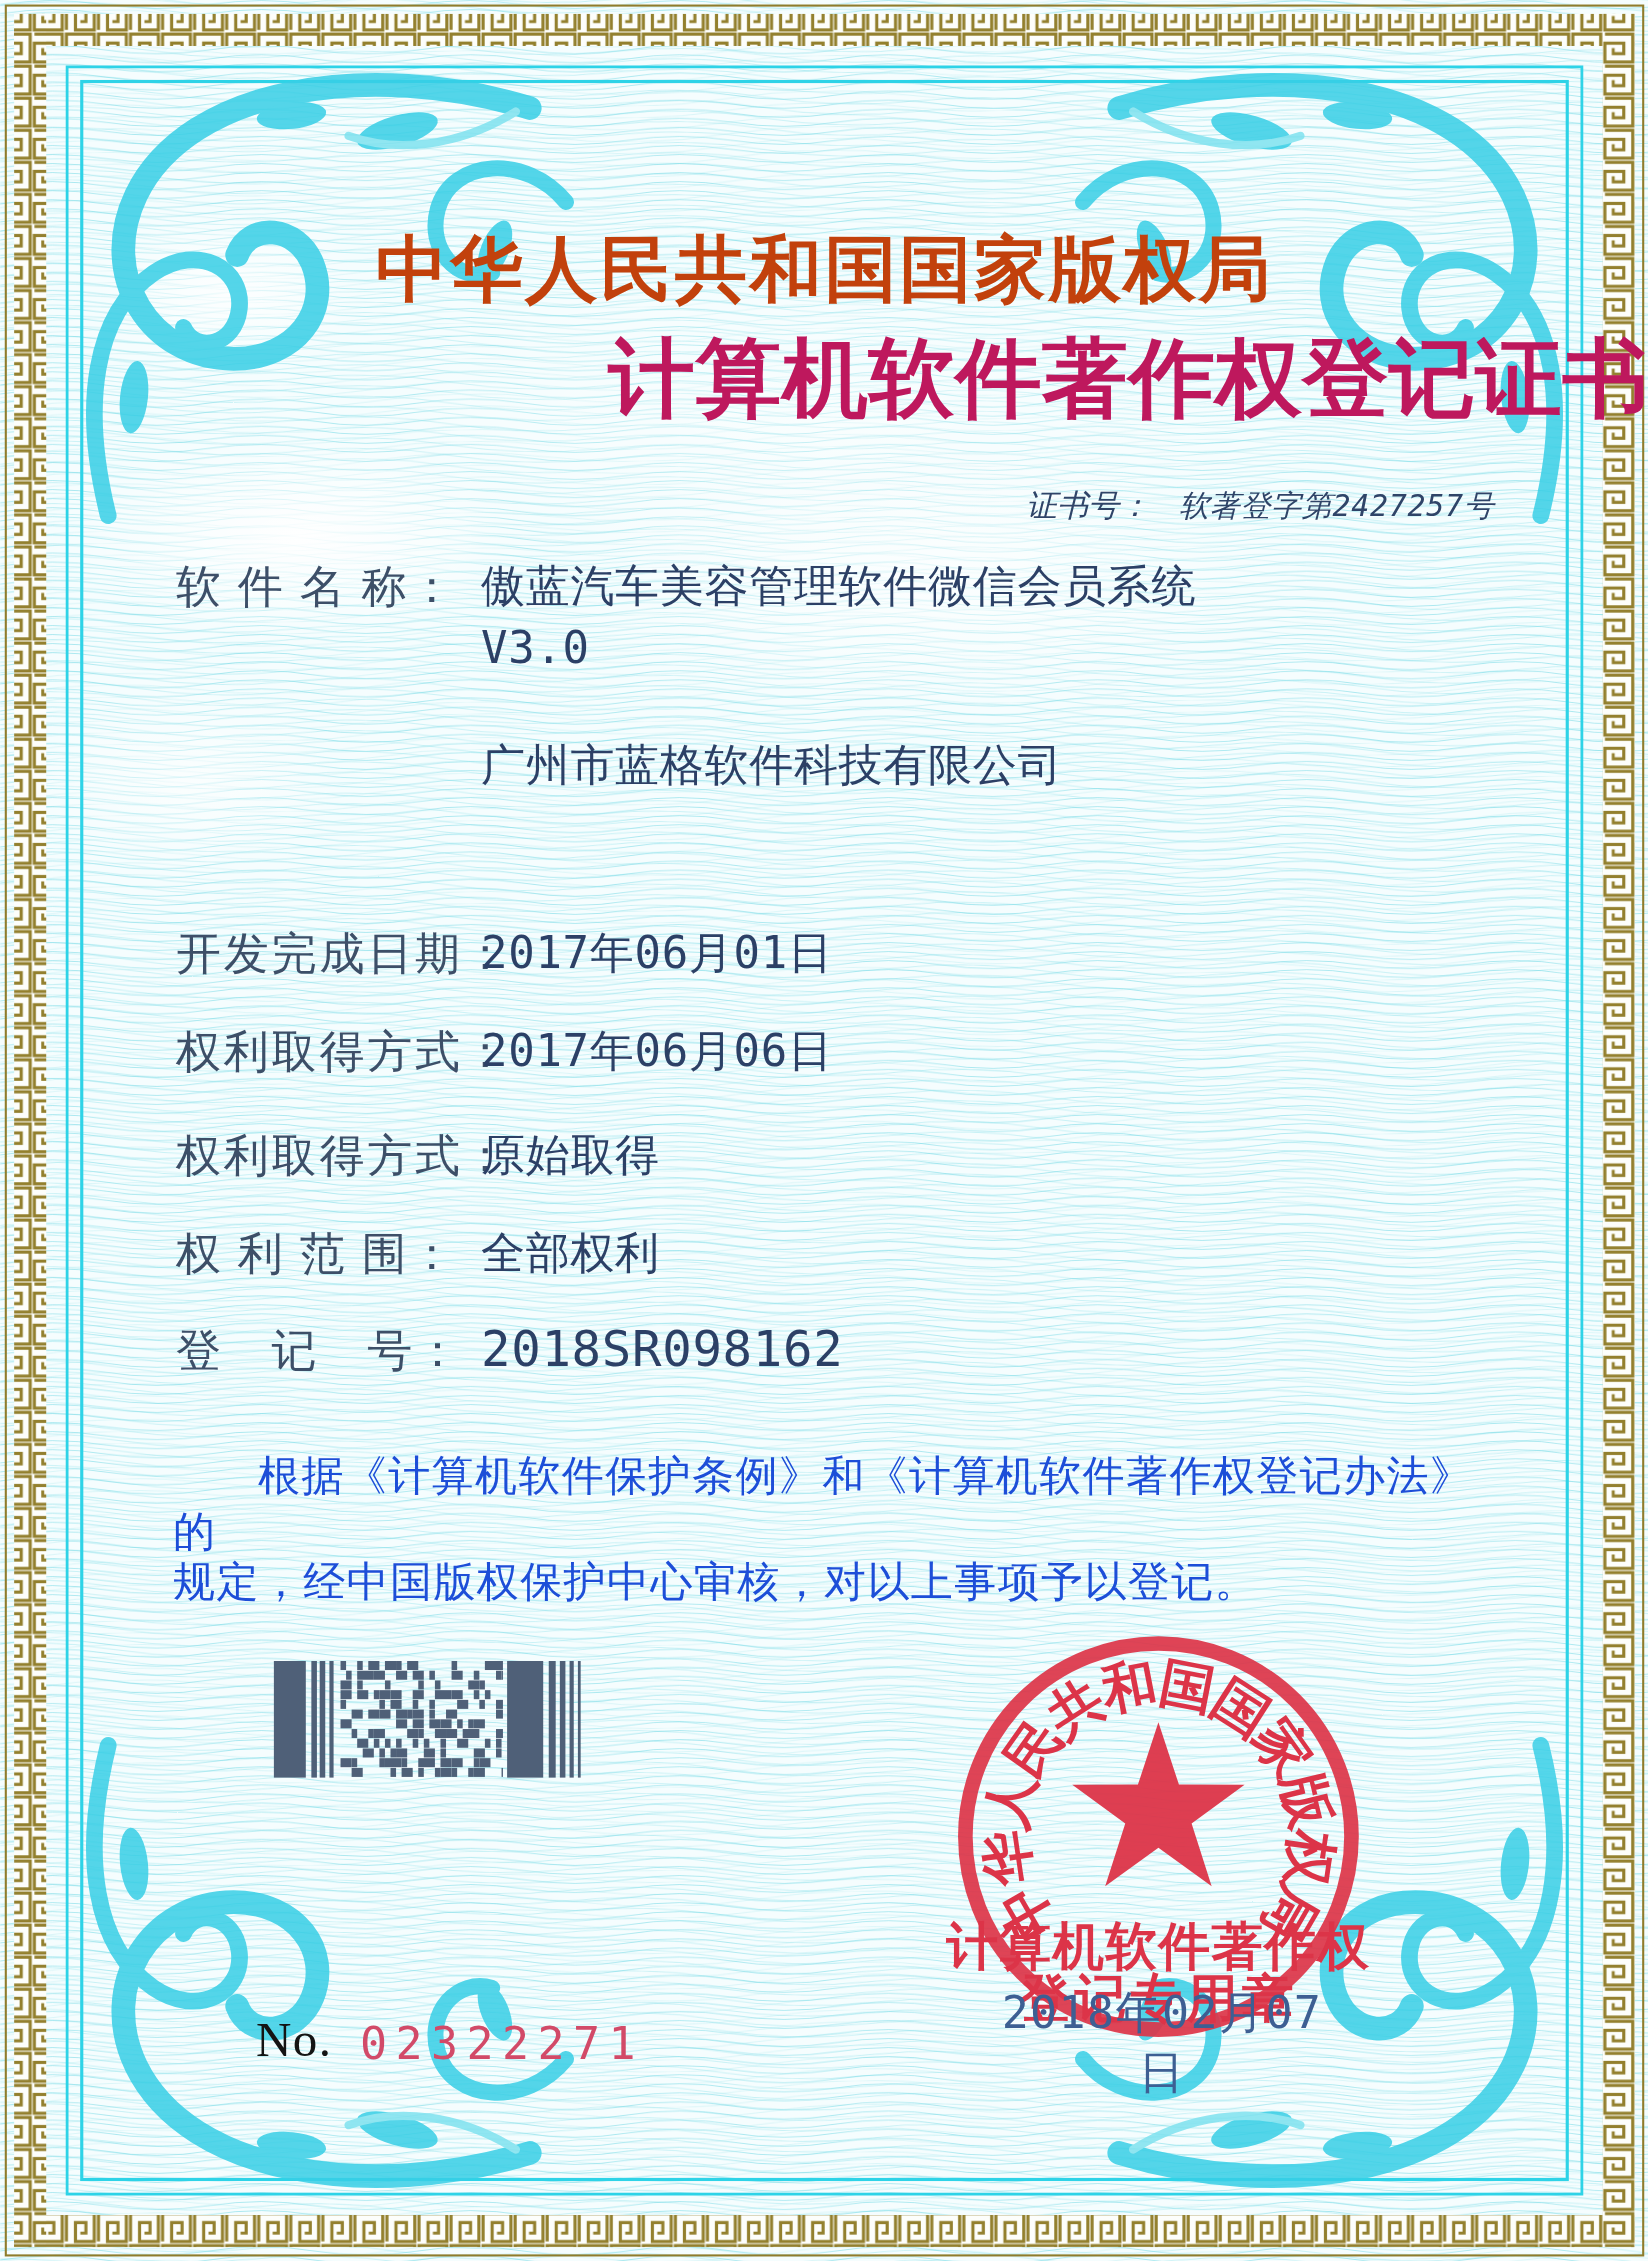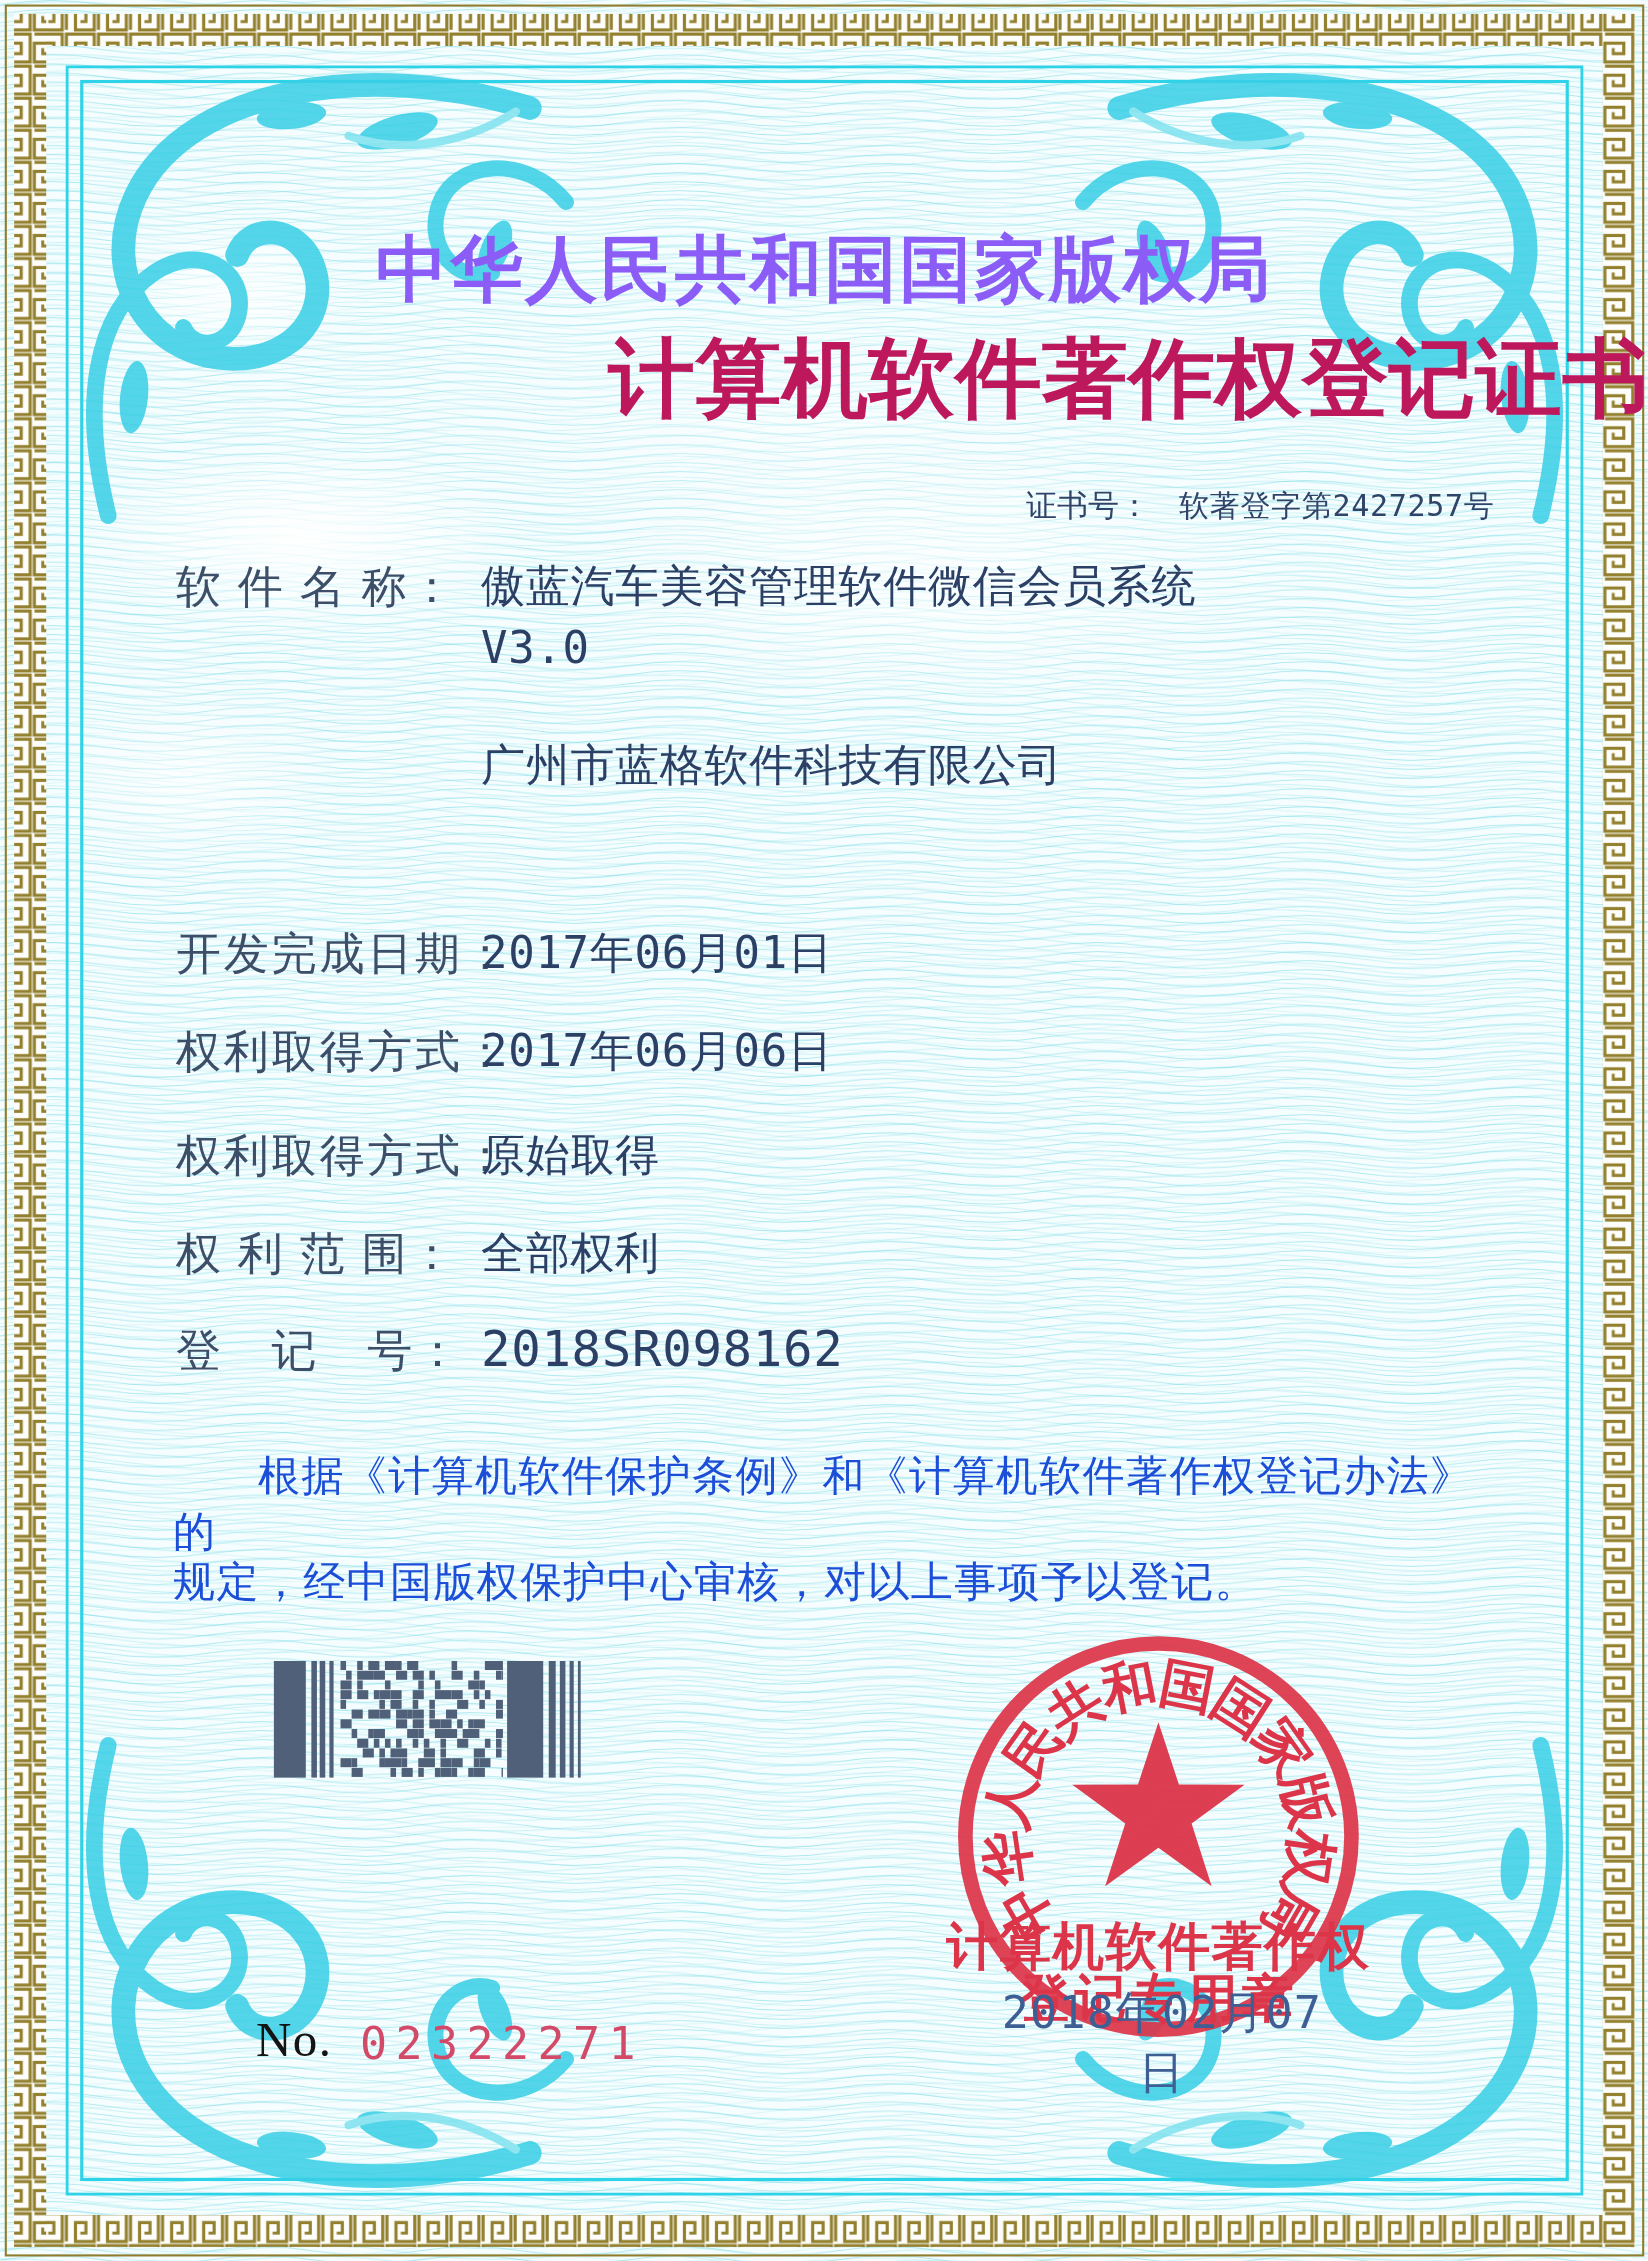--- a/index.html
+++ b/index.html
@@ -17,29 +17,29 @@
     background:
       radial-gradient(ellipse 334px 146px at 300px 537px,  rgba(255,255,255,.95), rgba(255,255,255,0) 70%),
       radial-gradient(ellipse 530px 181px at 927px 578px, rgba(255,255,255,.65), rgba(255,255,255,0) 72%),
       radial-gradient(ellipse 195px 118px at 230px 293px,  rgba(255,255,255,.75), rgba(255,255,255,0) 70%),
       radial-gradient(ellipse 223px 132px at 188px 780px, rgba(255,255,255,.55), rgba(255,255,255,0) 70%),
       radial-gradient(ellipse 627px 209px at 822px 418px, rgba(255,255,255,.35), rgba(255,255,255,0) 75%);
   }
   .abs{position:absolute;line-height:1;}
   .title1{
     left:0;right:0;top:234px;text-align:center;
-    font-size:72px;font-weight:700;letter-spacing:2.8px;color:#8b5cf6;
+    font-size:72px;font-weight:700;letter-spacing:2.8px;color:#c2410c;
   }
   .title2{
     left:0;right:0;top:336px;text-align:right;
     font-size:86px;font-weight:800;letter-spacing:0.7px;color:#be185d;
   }
   .certno{
     left:1026px;top:453px;font-size:31px;color:#2f4468;
-    display:flex;gap:29px;align-items:baseline;
+    display:flex;gap:29px;align-items:baseline;font-style:italic;
   }
   .certno .val{font-family:"DejaVu Sans Mono",monospace;font-size:30px;letter-spacing:0.7px;margin-top:38px;}
   .flabel{
     position:absolute;left:176px;
     font-size:45px;letter-spacing:2.8px;color:#3d4f68;font-weight:500;
   }
   .fvalue{
     position:absolute;left:481px;
     font-size:44px;color:#2c4066;font-family:"DejaVu Sans Mono",monospace;letter-spacing:0.7px;
   }

